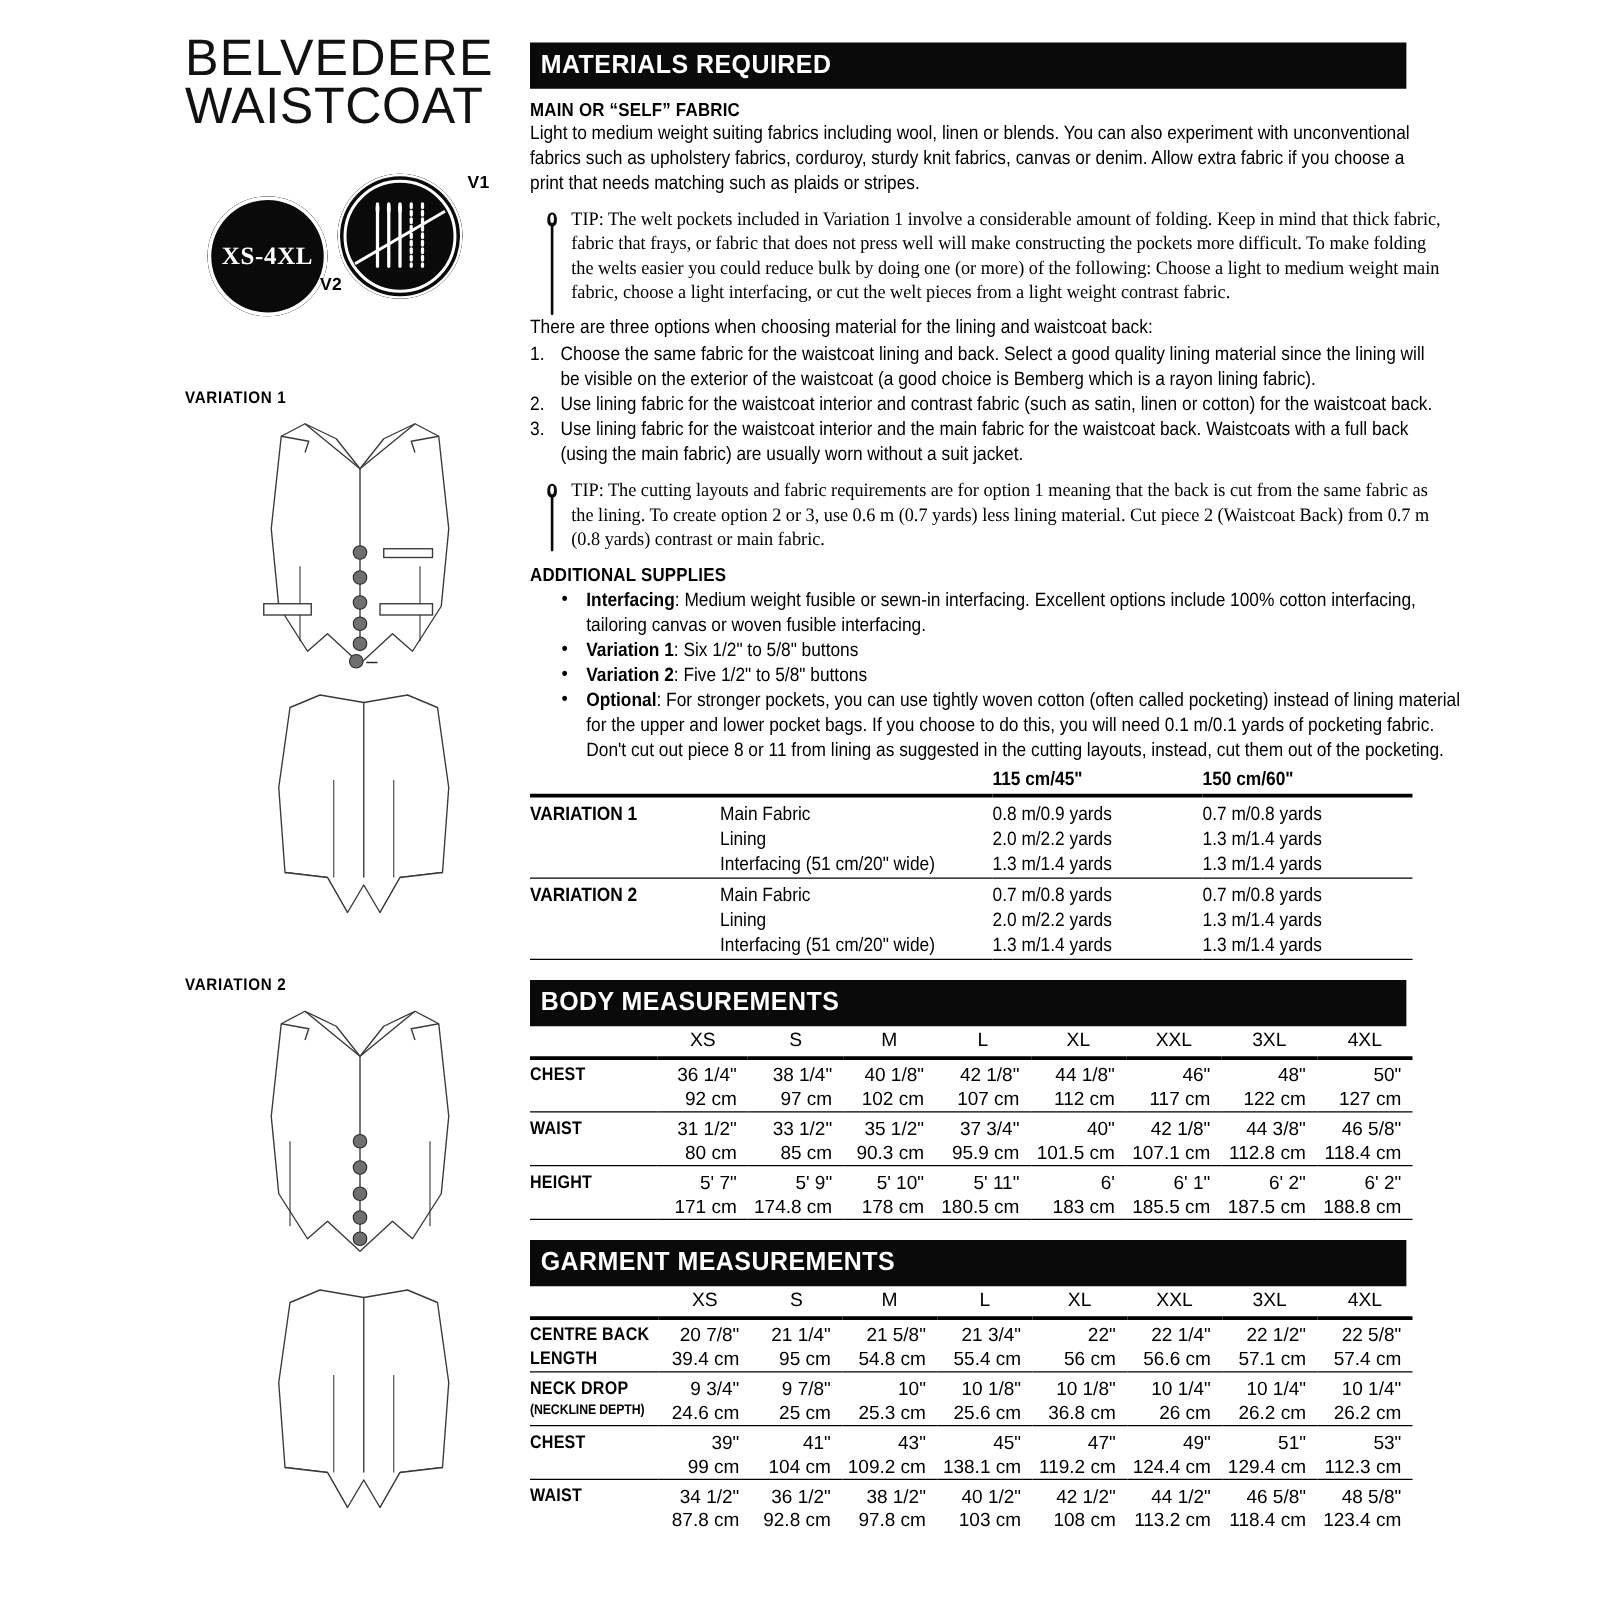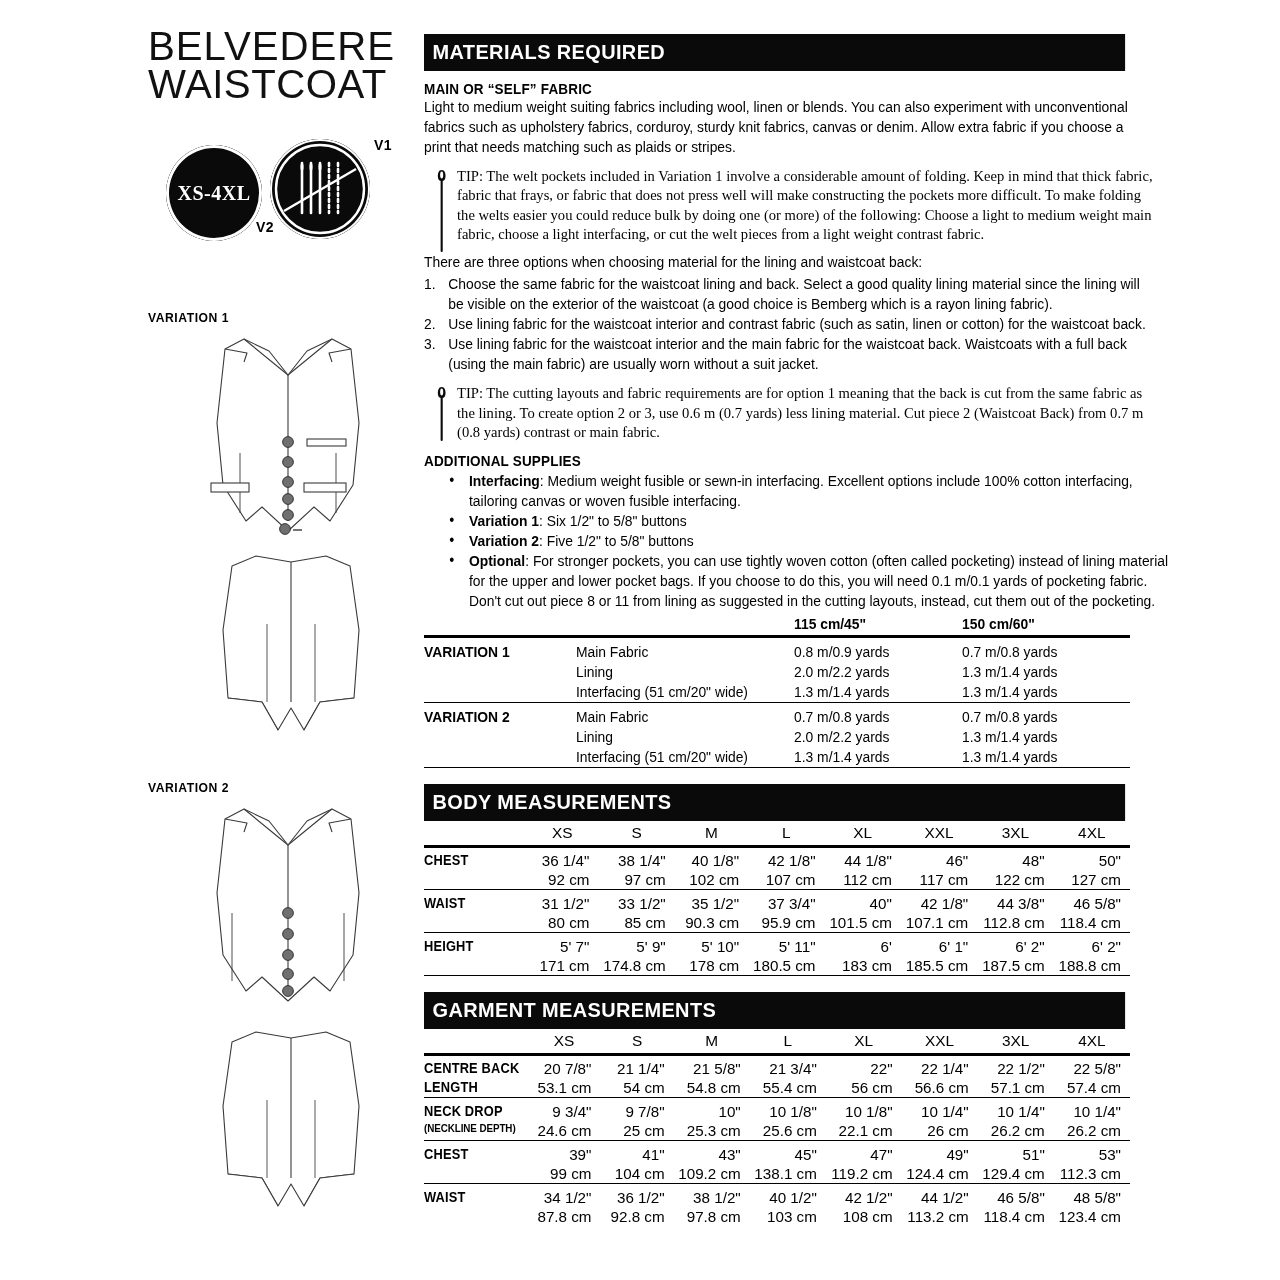--- a/index.html
+++ b/index.html
@@ -28,21 +28,21 @@
     white-space:nowrap;
   }
   .title .t2{display:block;font-size:41px;letter-spacing:0.5px;}
 
   .badges{position:relative;height:105px;margin-top:36px;}
   .badge{
     position:absolute;border-radius:50%;background:#0a0a0a;
     display:flex;align-items:center;justify-content:center;
     box-shadow:0 0 0 3px #fff inset, 0 0 0 5px #0a0a0a inset;
   }
-  .badge-size{left:18px;top:6px;width:96px;height:96px;}
+  .badge-size{left:18px;top:18px;width:96px;height:96px;}
   .badge-size span{
     color:#fff;font-weight:700;font-size:20px;letter-spacing:0.5px;
     font-family:"Liberation Serif", serif;
   }
   .badge-diff{left:122px;top:0px;width:100px;height:100px;overflow:hidden;}
   .badge-diff svg{display:block;}
   .v-lab{position:absolute;font-weight:700;font-size:14px;letter-spacing:0.3px;}
   .v1-lab{left:226px;top:-2px;}
   .v2-lab{left:108px;top:80px;}
 
@@ -583,22 +583,22 @@
         <td class="sz">21 3/4"</td>
         <td class="sz">22"</td>
         <td class="sz">22 1/4"</td>
         <td class="sz">22 1/2"</td>
         <td class="sz">22 5/8"</td>
       </tr>
       <tr class="vrow">
         <td class="lab">
               <div class="cellwrap">LENGTH</div>
             </td>
-        <td class="sz">53.1 cm</td>
-        <td class="sz">54 cm</td>
+        <td class="sz">39.4 cm</td>
+        <td class="sz">95 cm</td>
         <td class="sz">54.8 cm</td>
         <td class="sz">55.4 cm</td>
         <td class="sz">56 cm</td>
         <td class="sz">56.6 cm</td>
         <td class="sz">57.1 cm</td>
         <td class="sz">57.4 cm</td>
       </tr>
       <tr>
             <td class="rule-thin" colspan="9" style="height:4px;"></td>
           </tr>
@@ -617,21 +617,21 @@
         <td class="sz">10 1/4"</td>
       </tr>
       <tr class="vrow">
         <td class="lab">
               <div class="cellwrap small-lab">(NECKLINE DEPTH)</div>
             </td>
         <td class="sz">24.6 cm</td>
         <td class="sz">25 cm</td>
         <td class="sz">25.3 cm</td>
         <td class="sz">25.6 cm</td>
-        <td class="sz">22.1 cm</td>
+        <td class="sz">36.8 cm</td>
         <td class="sz">26 cm</td>
         <td class="sz">26.2 cm</td>
         <td class="sz">26.2 cm</td>
       </tr>
       <tr>
             <td class="rule-thin" colspan="9" style="height:4px;"></td>
           </tr>
 
       <tr class="vrow">
         <td class="lab" rowspan="2">

